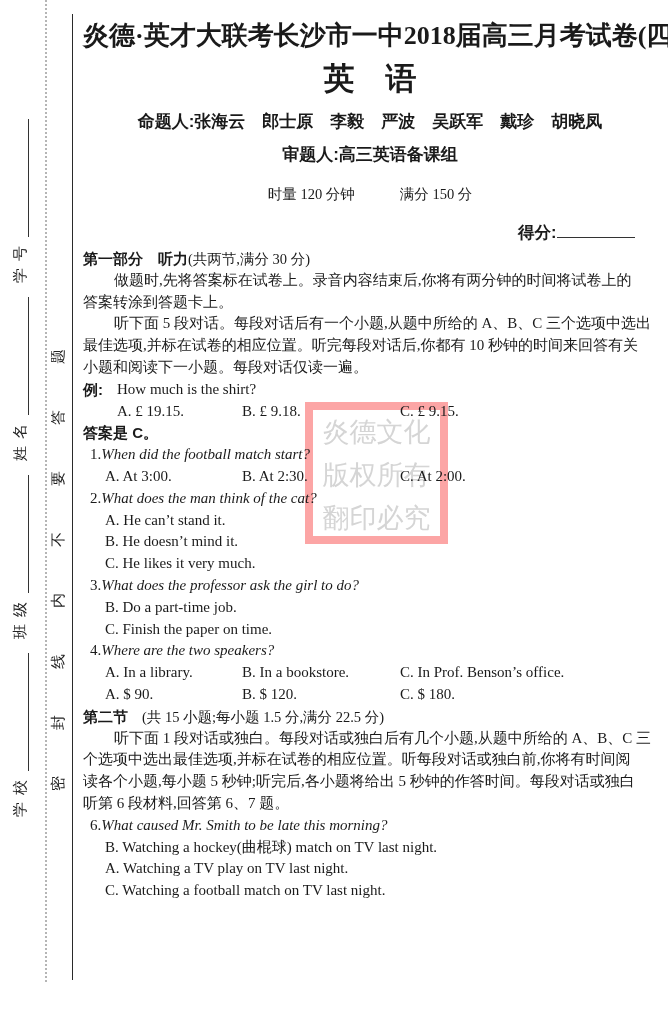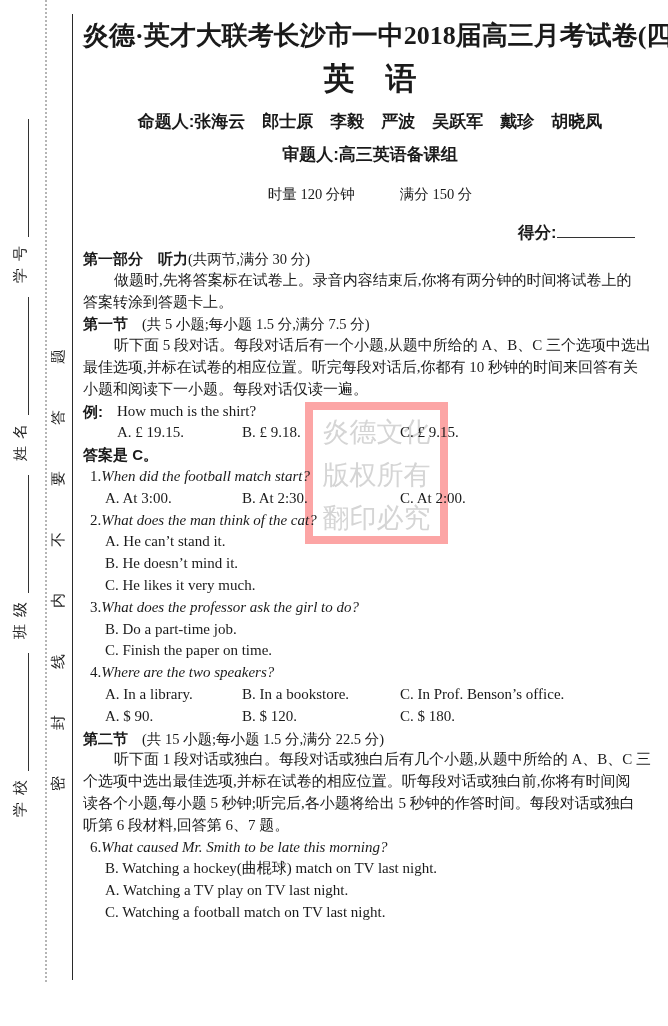--- a/index.html
+++ b/index.html
@@ -104,21 +104,20 @@
   <div class="score-line">
     <span class="lbl">得分:</span><span class="score-blank"></span>
   </div>
 
   <div class="content">
 
     <div class="ln"><span class="b">第一部分　听力</span><span class="kai">(共两节,满分 30 分)</span></div>
     <div class="ln ind">做题时,先将答案标在试卷上。录音内容结束后,你将有两分钟的时间将试卷上的</div>
     <div class="ln">答案转涂到答题卡上。</div>
 
-    <div class="ln"><span class="b">第一节</span><span class="kai parengap">(共 5 小题;每小题 1.5 分,满分 7.5 分)</span></div>
     <div class="ln ind">听下面 5 段对话。每段对话后有一个小题,从题中所给的 A、B、C 三个选项中选出</div>
     <div class="ln">最佳选项,并标在试卷的相应位置。听完每段对话后,你都有 10 秒钟的时间来回答有关</div>
     <div class="ln">小题和阅读下一小题。每段对话仅读一遍。</div>
 
     <div class="ln"><span class="b">例:</span><span class="exq">How much is the shirt?</span></div>
     <div class="ln">
         <span class="exA">A. £ 19.15.</span>
         <span class="opB">B. £ 9.18.</span>
         <span class="opC">C. £ 9.15.</span>
       </div>

